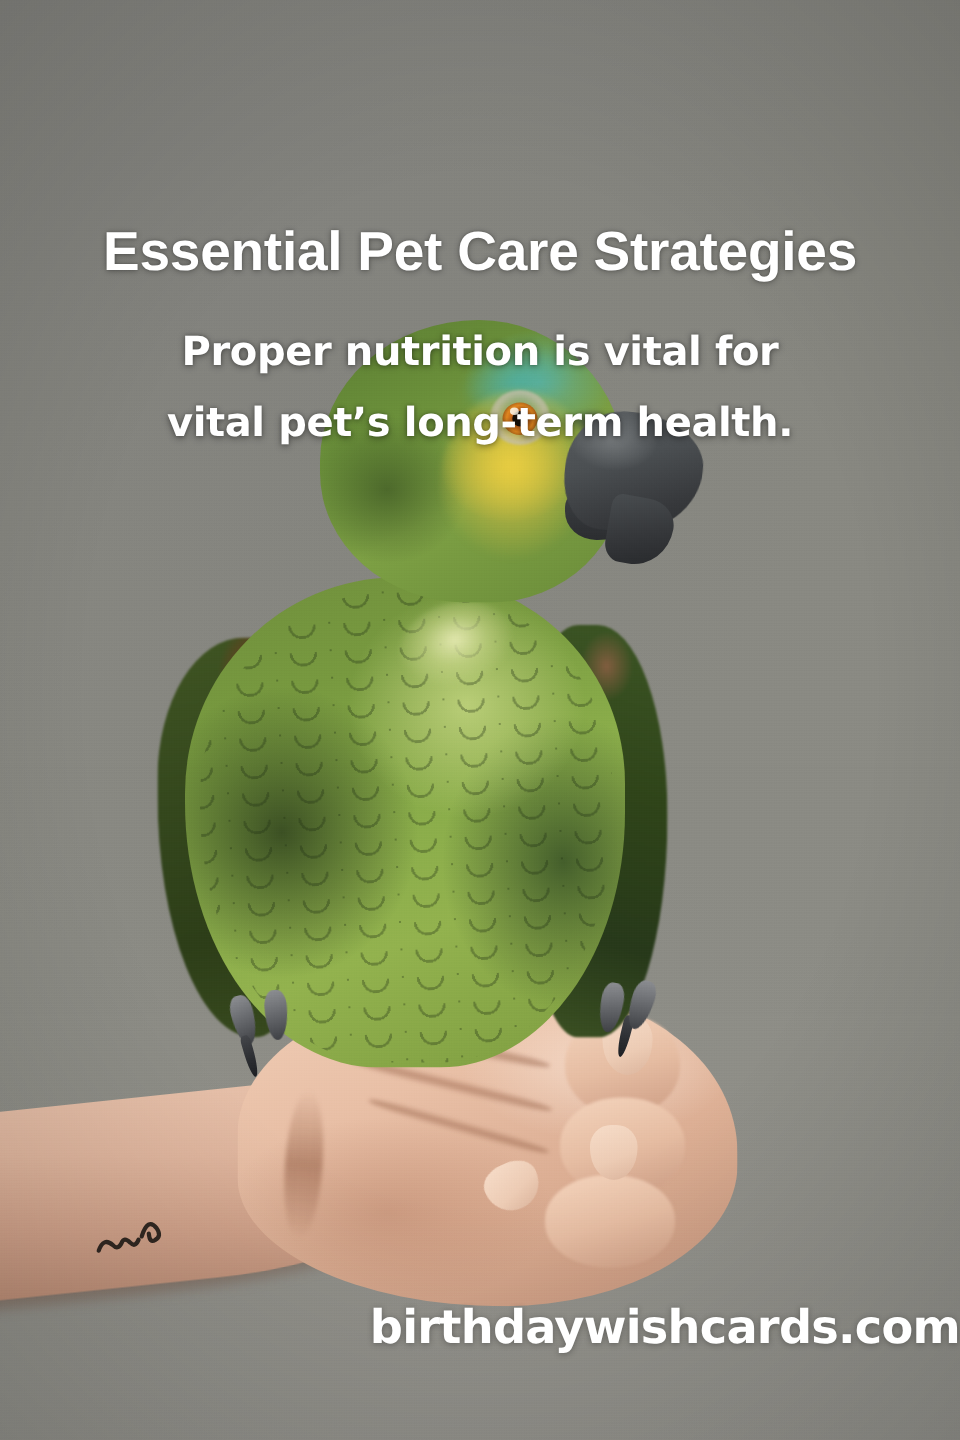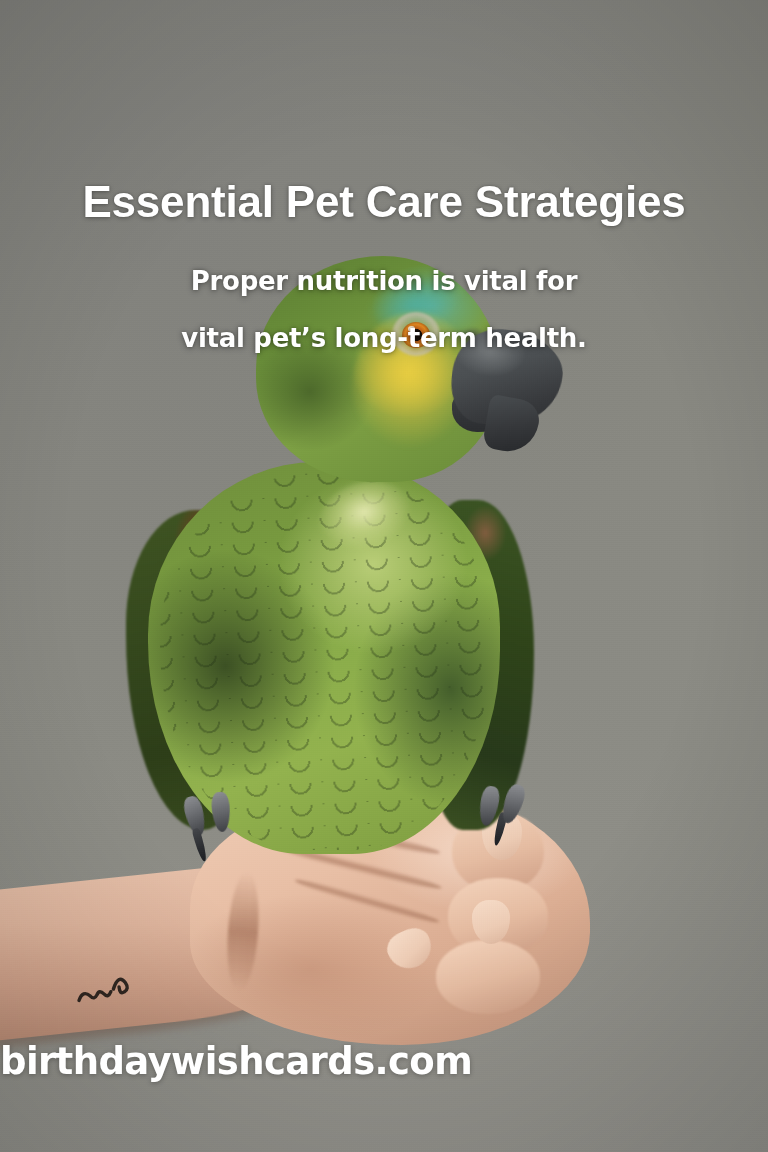--- a/index.html
+++ b/index.html
@@ -346,33 +346,33 @@
 
   .subhead {
     position: absolute;
     left: 0;
     right: 0;
     top: 253px;
     text-align: center;
     color: #ffffff;
     font-family: "DejaVu Sans", sans-serif;
     font-weight: bold;
-    font-size: 26px;
+    font-size: 32px;
     line-height: 57px;
     letter-spacing: -0.3px;
     text-shadow: 0 1px 6px rgba(0,0,0,.38), 0 0 3px rgba(0,0,0,.25);
   }
   .subhead .line { display: block; white-space: nowrap; }
 
   .footer-url {
     position: absolute;
     left: 0;
     right: 0;
     top: 1040px;
-    text-align: left;
+    text-align: right;
     color: #ffffff;
     font-family: "DejaVu Sans", sans-serif;
     font-weight: bold;
     font-size: 37px;
     letter-spacing: -0.6px;
     text-shadow: 0 1px 5px rgba(0,0,0,.30);
   }
 </style>
 </head>
 <body>

